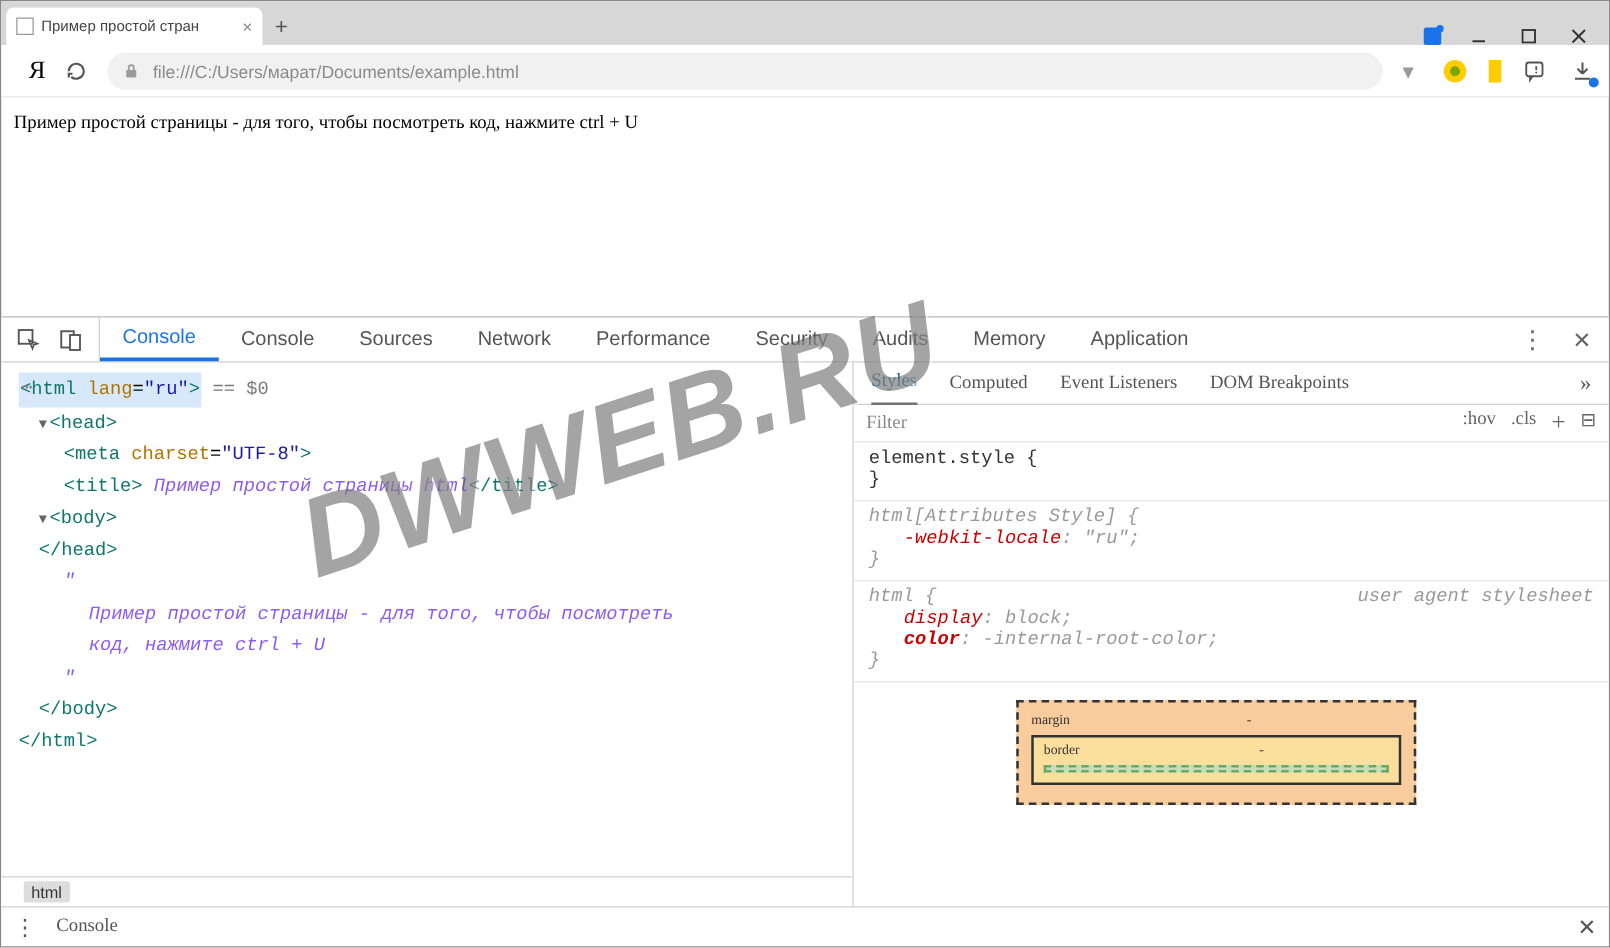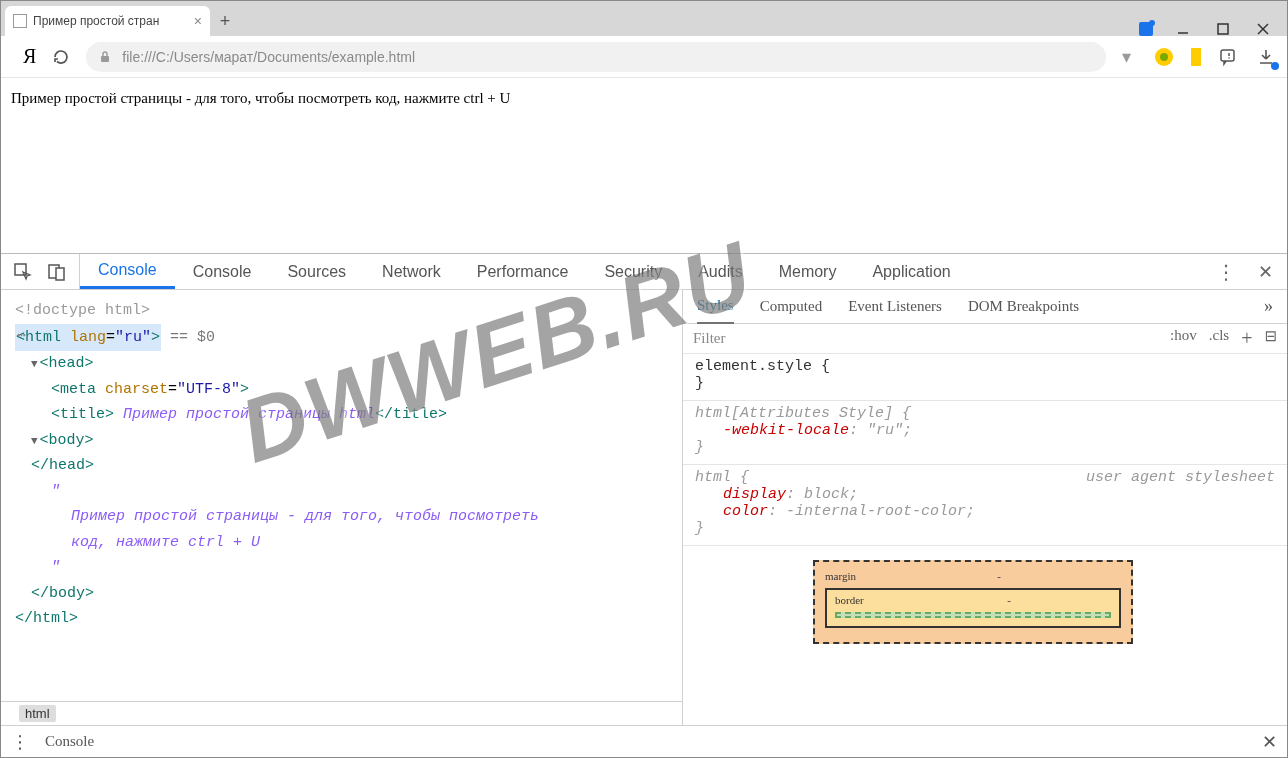--- a/index.html
+++ b/index.html
@@ -198,21 +198,20 @@
     <div class="right">
       <span style="font-size:20px;">⋮</span>
       <span style="font-size:18px;">✕</span>
     </div>
   </div>
 
   <div class="dt-body">
 
     <div style="flex:1;display:flex;flex-direction:column;min-width:0;">
     <div class="dom" style="position:relative;">
-      <div class="gray">&lt;!doctype html&gt;</div>
       <div style="position:relative;">
         <span class="dots">⋯</span>
         <span class="hl"><span class="tag">&lt;html </span><span class="attrname">lang</span>=<span class="attrval">"ru"</span><span class="tag">&gt;</span></span><span class="sel"> == $0</span>
       </div>
       <div class="i1"><span class="tri">▼</span><span class="tag">&lt;head&gt;</span></div>
       <div class="i2"><span class="tag">&lt;meta </span><span class="attrname">charset</span>=<span class="attrval">"UTF-8"</span><span class="tag">&gt;</span></div>
       <div class="i2"><span class="tag">&lt;title&gt;</span><span class="txt"> Пример простой страницы html</span><span class="tag">&lt;/title&gt;</span></div>
       <div class="i1"><span class="tri">▼</span><span class="tag">&lt;body&gt;</span></div>
       <div class="i1"><span class="tag">&lt;/head&gt;</span></div>
       <div class="i2 txt">"</div>
@@ -249,21 +248,21 @@
       </div>
       <div class="rule">
         <div class="gray">html[Attributes Style] {</div>
         <div class="pad"><span class="prop gray" style="font-style:italic;">-webkit-locale</span><span class="gray" style="font-style:italic;">: </span><span class="gray" style="font-style:italic;">"ru"</span><span class="gray">;</span></div>
         <div class="gray">}</div>
       </div>
       <div class="rule">
         <span class="ua">user agent stylesheet</span>
         <div class="gray">html {</div>
         <div class="pad"><span class="prop gray" style="">display</span><span class="gray" style="font-style:italic;">: </span><span class="gray" style="font-style:italic;">block</span><span class="gray">;</span></div>
-        <div class="pad"><span class="prop gray" style="font-style:italic;">color</span><span class="gray" style="font-style:italic;">: </span><span class="gray" style="font-style:italic;">-internal-root-color</span><span class="gray">;</span></div>
+        <div class="pad"><span class="prop gray" style="font-style:italic;font-weight:bold;">color</span><span class="gray" style="font-style:italic;">: </span><span class="gray" style="font-style:italic;">-internal-root-color</span><span class="gray">;</span></div>
         <div class="gray">}</div>
       </div>
       <div class="boxmodel">
         <div class="bm-margin">
           <div class="bm-label">
               <span>margin</span>
               <span>-</span>
             </div>
           <div class="bm-border">
             <div class="bm-label">

